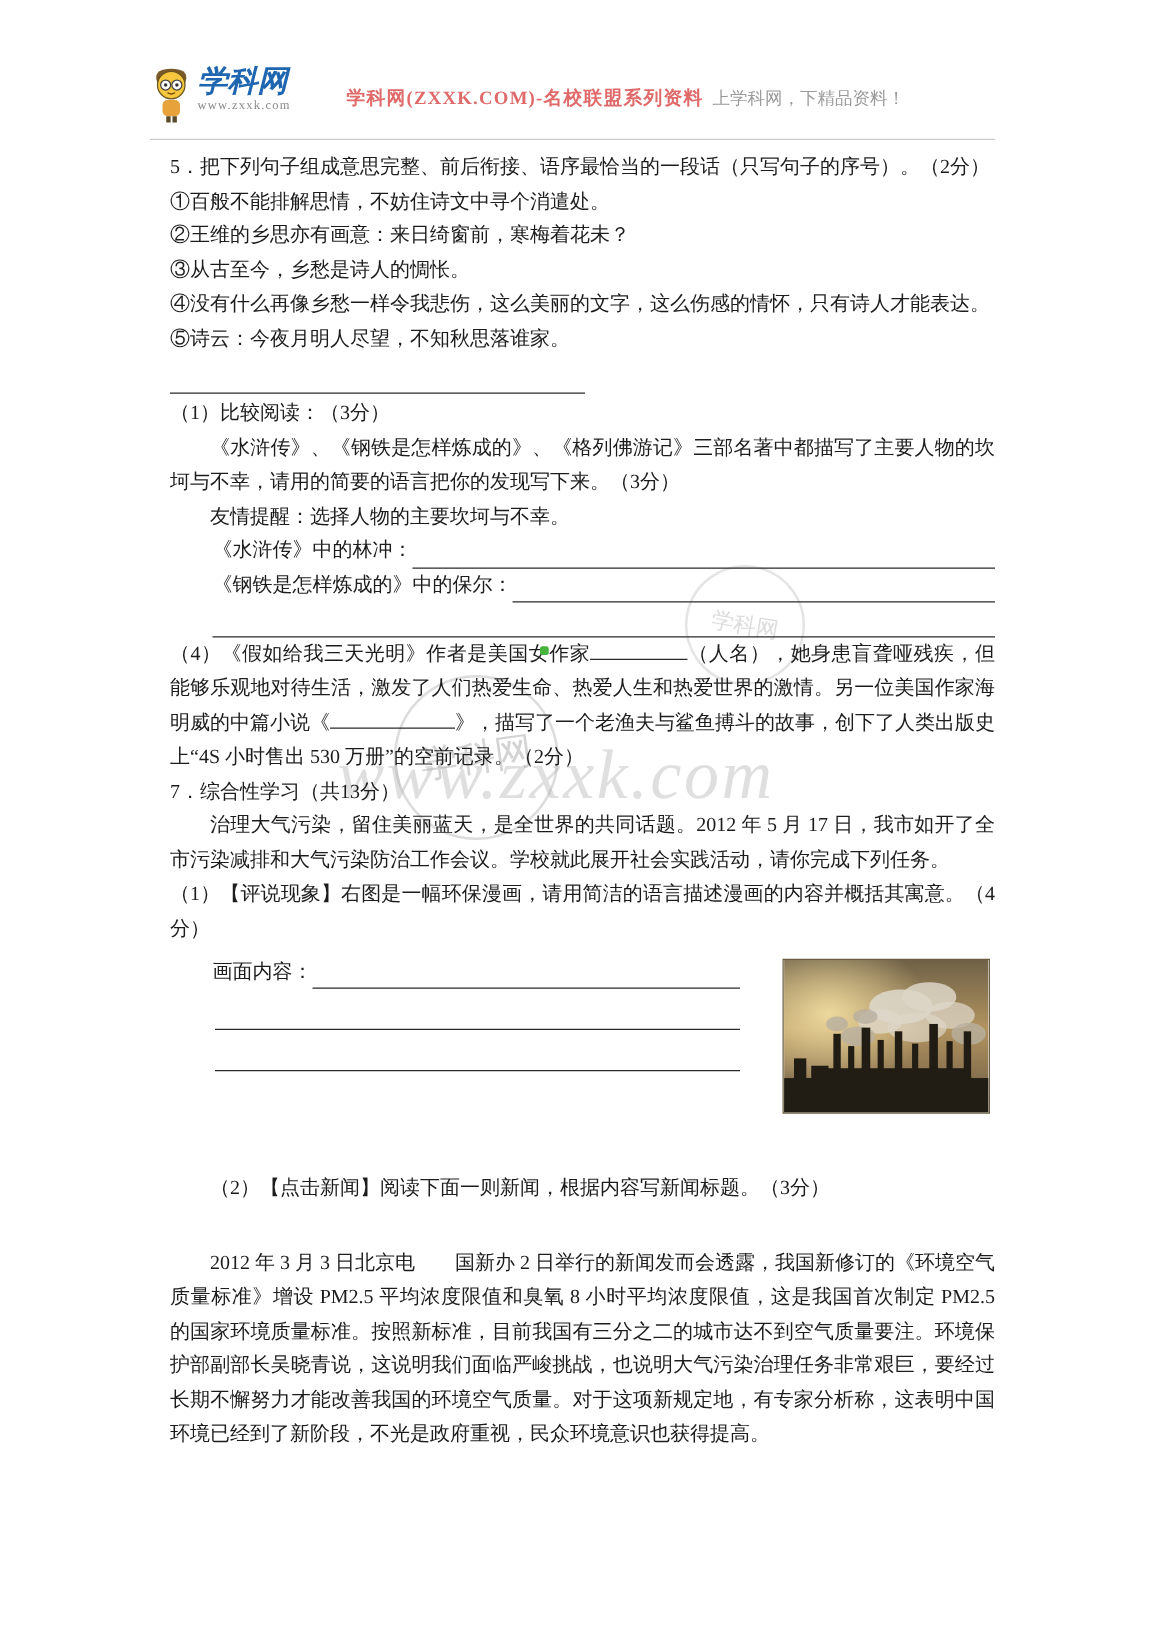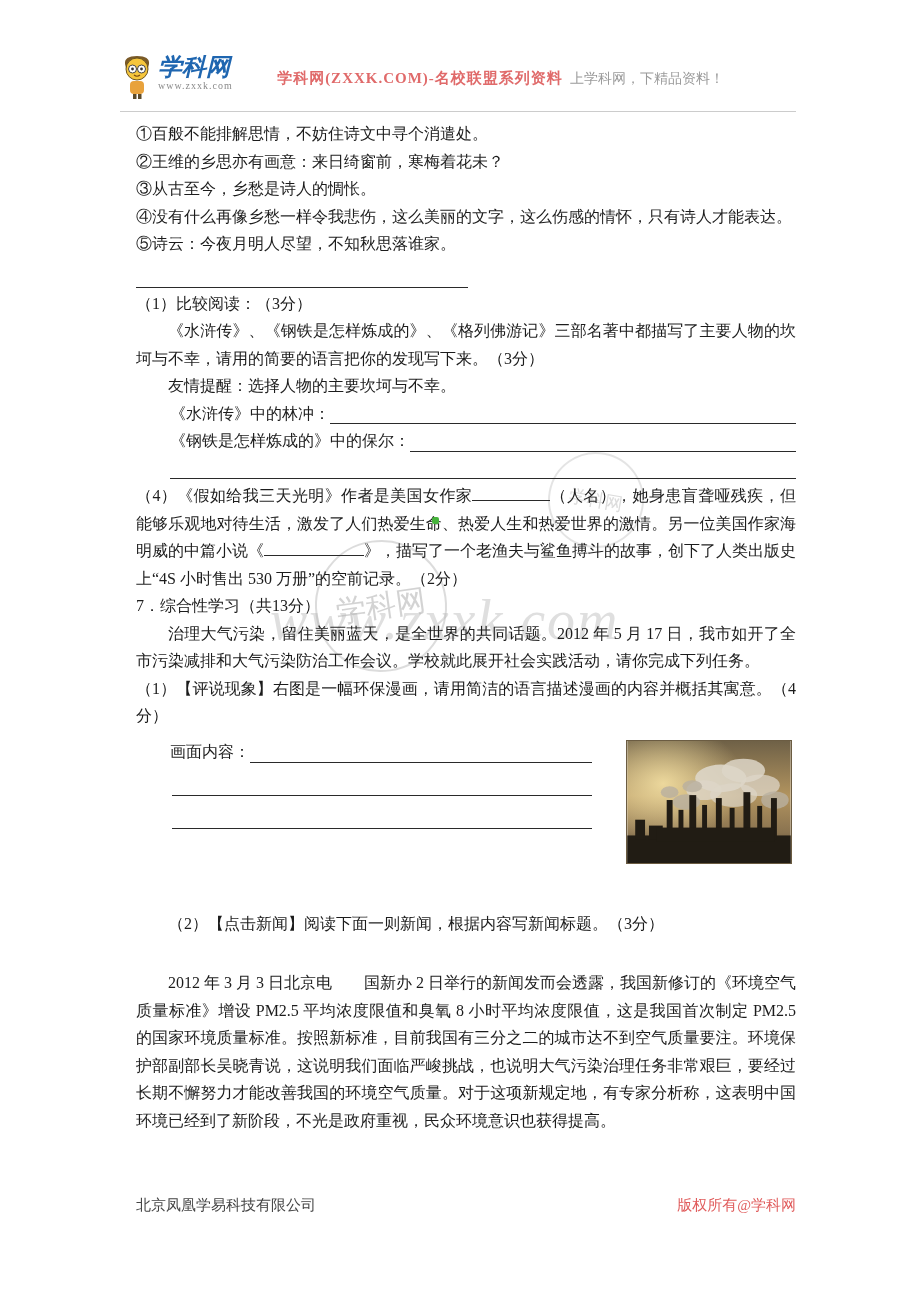--- a/index.html
+++ b/index.html
@@ -52,21 +52,21 @@
     position:absolute; left:136px; top:120px; width:660px; z-index:1;
     font-size:16px; line-height:27.5px; text-align:justify;
   }
   p { margin:0; }
   .indent { text-indent:2em; }
 
   .answer-line {
     width:332px; height:22px; border-bottom:1.5px solid #2a2a2a;
     margin:8px 0 2px 0;
   }
-  .blank-row { display:flex; align-items:center; padding-left:34px; height:27.5px; }
+  .blank-row { display:flex; align-items:flex-end; padding-left:34px; height:27.5px; }
   .blank-row .lbl { white-space:nowrap; }
   .blank-row .fill { flex:1; border-bottom:1.5px solid #2a2a2a; height:22px; }
   .inline-blank { display:inline-block; border-bottom:1.5px solid #2a2a2a; height:16px; vertical-align:baseline; }
   .w80 { width:78px; } .w100 { width:100px; }
 
   
   .pic-section { display:flex; margin-top:10px; }
   .pic-left { width:456px; }
   .pic-left .blank-row { height:24px; margin-bottom:9px; }
   .pic-left .cont { padding-left:36px; }
@@ -120,20 +120,21 @@
         <div class="logo-name">学科网</div>
         <div class="logo-site">www.zxxk.com</div>
       </span>
     </div>
     <div class="banner" style="color:#e06a6a;">学科网(ZXXK.COM)-名校联盟系列资料</div>
     <div class="slogan" style="color:#9a9a9a;">上学科网，下精品资料！</div>
   </div>
 
   <div class="content">
 
+    <p>5．把下列句子组成意思完整、前后衔接、语序最恰当的一段话（只写句子的序号）。（2分）</p>
     <p>①百般不能排解思情，不妨住诗文中寻个消遣处。</p>
     <p>②王维的乡思亦有画意：来日绮窗前，寒梅着花未？</p>
     <p>③从古至今，乡愁是诗人的惆怅。</p>
     <p>④没有什么再像乡愁一样令我悲伤，这么美丽的文字，这么伤感的情怀，只有诗人才能表达。</p>
     <p>⑤诗云：今夜月明人尽望，不知秋思落谁家。</p>
     <div class="answer-line"></div>
 
     <p>（1）比较阅读：（3分）</p>
     <p class="indent">《水浒传》、《钢铁是怎样炼成的》、《格列佛游记》三部名著中都描写了主要人物的坎坷与不幸，请用的简要的语言把你的发现写下来。（3分）</p>
     <p class="indent">友情提醒：选择人物的主要坎坷与不幸。</p>
@@ -214,18 +215,14 @@
             <rect x="30" y="88" width="120" height="14"></rect>
           </g>
         </svg>
       </div>
     </div>
 
     <p class="indent news-head">（2）【点击新闻】阅读下面一则新闻，根据内容写新闻标题。（3分）</p>
     <p class="indent news-body">2012 年 3 月 3 日北京电　　国新办 2 日举行的新闻发而会透露，我国新修订的《环境空气质量标准》增设 PM2.5 平均浓度限值和臭氧 8 小时平均浓度限值，这是我国首次制定 PM2.5 的国家环境质量标准。按照新标准，目前我国有三分之二的城市达不到空气质量要注。环境保护部副部长吴晓青说，这说明我们面临严峻挑战，也说明大气污染治理任务非常艰巨，要经过长期不懈努力才能改善我国的环境空气质量。对于这项新规定地，有专家分析称，这表明中国环境已经到了新阶段，不光是政府重视，民众环境意识也获得提高。</p>
   </div>
 
-  <div class="footer">
-    <span style="color:#444444;">北京凤凰学易科技有限公司</span>
-    <span style="color:#e05c5c;">版权所有@学科网</span>
-  </div>
 
 </div>
 
 </body></html>

